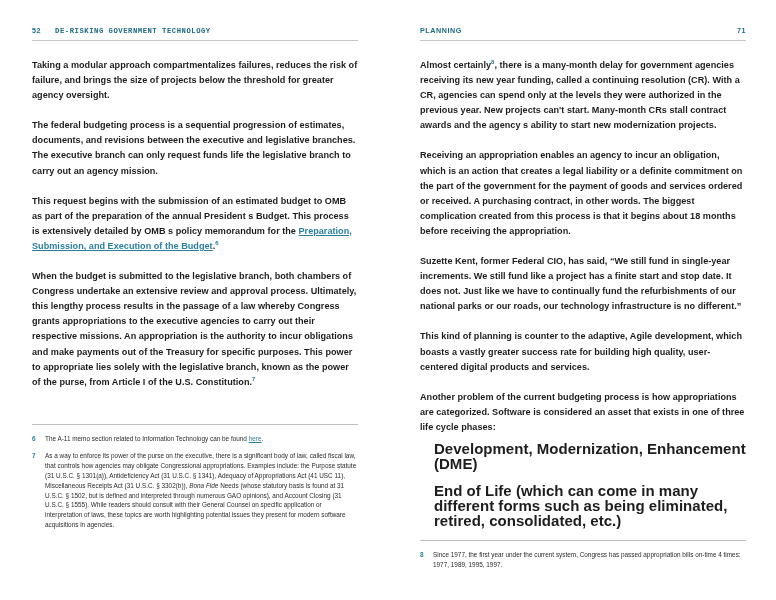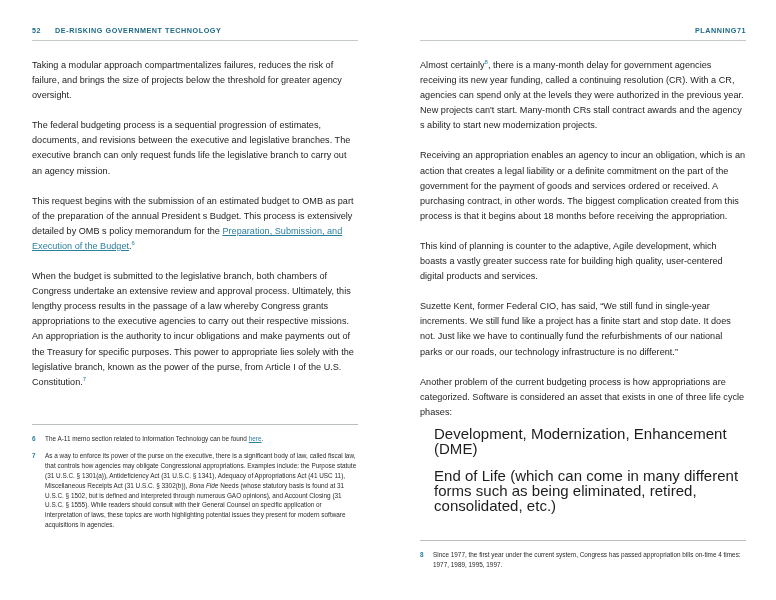--- a/index.html
+++ b/index.html
@@ -38,35 +38,36 @@
     font-size: 7.2px;
     font-weight: bold;
     letter-spacing: 0.55px;
     color: #1b6a86;
   }
   .runhead .folio {
     color: #1b6a86;
     font-weight: bold;
     font-size: 7.2px;
   }
-  .runhead-left .title { margin-left: 14px; }
-  .runhead-right { justify-content: flex-end; }
+  .runhead-left .title { margin-left: 14px; font-family: Liberation Mono, monospace; }
+  .runhead-right { justify-content: space-between; }
   .rule {
     height: 1px;
     background: #c4c9cc;
     margin-top: 5px;
   }
 
   
   .body {
     margin-top: 17px;
     font-size: 9.1px;
     line-height: 15.1px;
     color: #1d1d1d;
     letter-spacing: 0.02px;
+    font-weight: bold;
   }
   .body p {
     margin: 0 0 15px 0;
   }
   .body p.tight { margin-bottom: 6px; }
 
   .bullet-item {
     margin: 0 0 12px 0;
     padding-left: 14px;
     font-size: 15px;
@@ -154,22 +155,22 @@
 
     <div class="runhead runhead-right">
       <span class="title">PLANNING</span>
       <span class="folio">71</span>
     </div>
     <div class="rule"></div>
 
     <div class="body">
       <p><span>Almost certainly</span><sup>8</sup><span>, there is a many-month delay for government agencies receiving its new year funding, called a continuing resolution (CR). With a CR, agencies can spend only at the levels they were authorized in the previous year. New projects can't start. Many-month CRs stall contract awards and the agency s ability to start new modernization projects.</span></p>
       <p>Receiving an appropriation enables an agency to incur an obligation, which is an action that creates a legal liability or a definite commitment on the part of the government for the payment of goods and services ordered or received. A purchasing contract, in other words. The biggest complication created from this process is that it begins about 18 months before receiving the appropriation.</p>
+      <p>Suzette Kent, former Federal CIO, has said, “We still fund in single-year increments. We still fund like a project has a finite start and stop date. It does not. Just like we have to continually fund the refurbishments of our national parks or our roads, our technology infrastructure is no different.”</p>
       <p>This kind of planning is counter to the adaptive, Agile development, which boasts a vastly greater success rate for building high quality, user-centered digital products and services.</p>
-      <p>Suzette Kent, former Federal CIO, has said, “We still fund in single-year increments. We still fund like a project has a finite start and stop date. It does not. Just like we have to continually fund the refurbishments of our national parks or our roads, our technology infrastructure is no different.”</p>
       <p class="tight">Another problem of the current budgeting process is how appropriations are categorized. Software is considered an  asset that exists in one of three life cycle phases:</p>
 
       <div class="bullet-item">Development, Modernization, Enhancement (DME)</div>
       <div class="bullet-item">End of Life (which can come in many different forms such as being eliminated, retired, consolidated, etc.)</div>
     </div>
 
     <div class="footnotes" style="top:540px;">
       <div class="fn-rule"></div>
       <div class="fn">
         <span class="fn-num">8</span>

